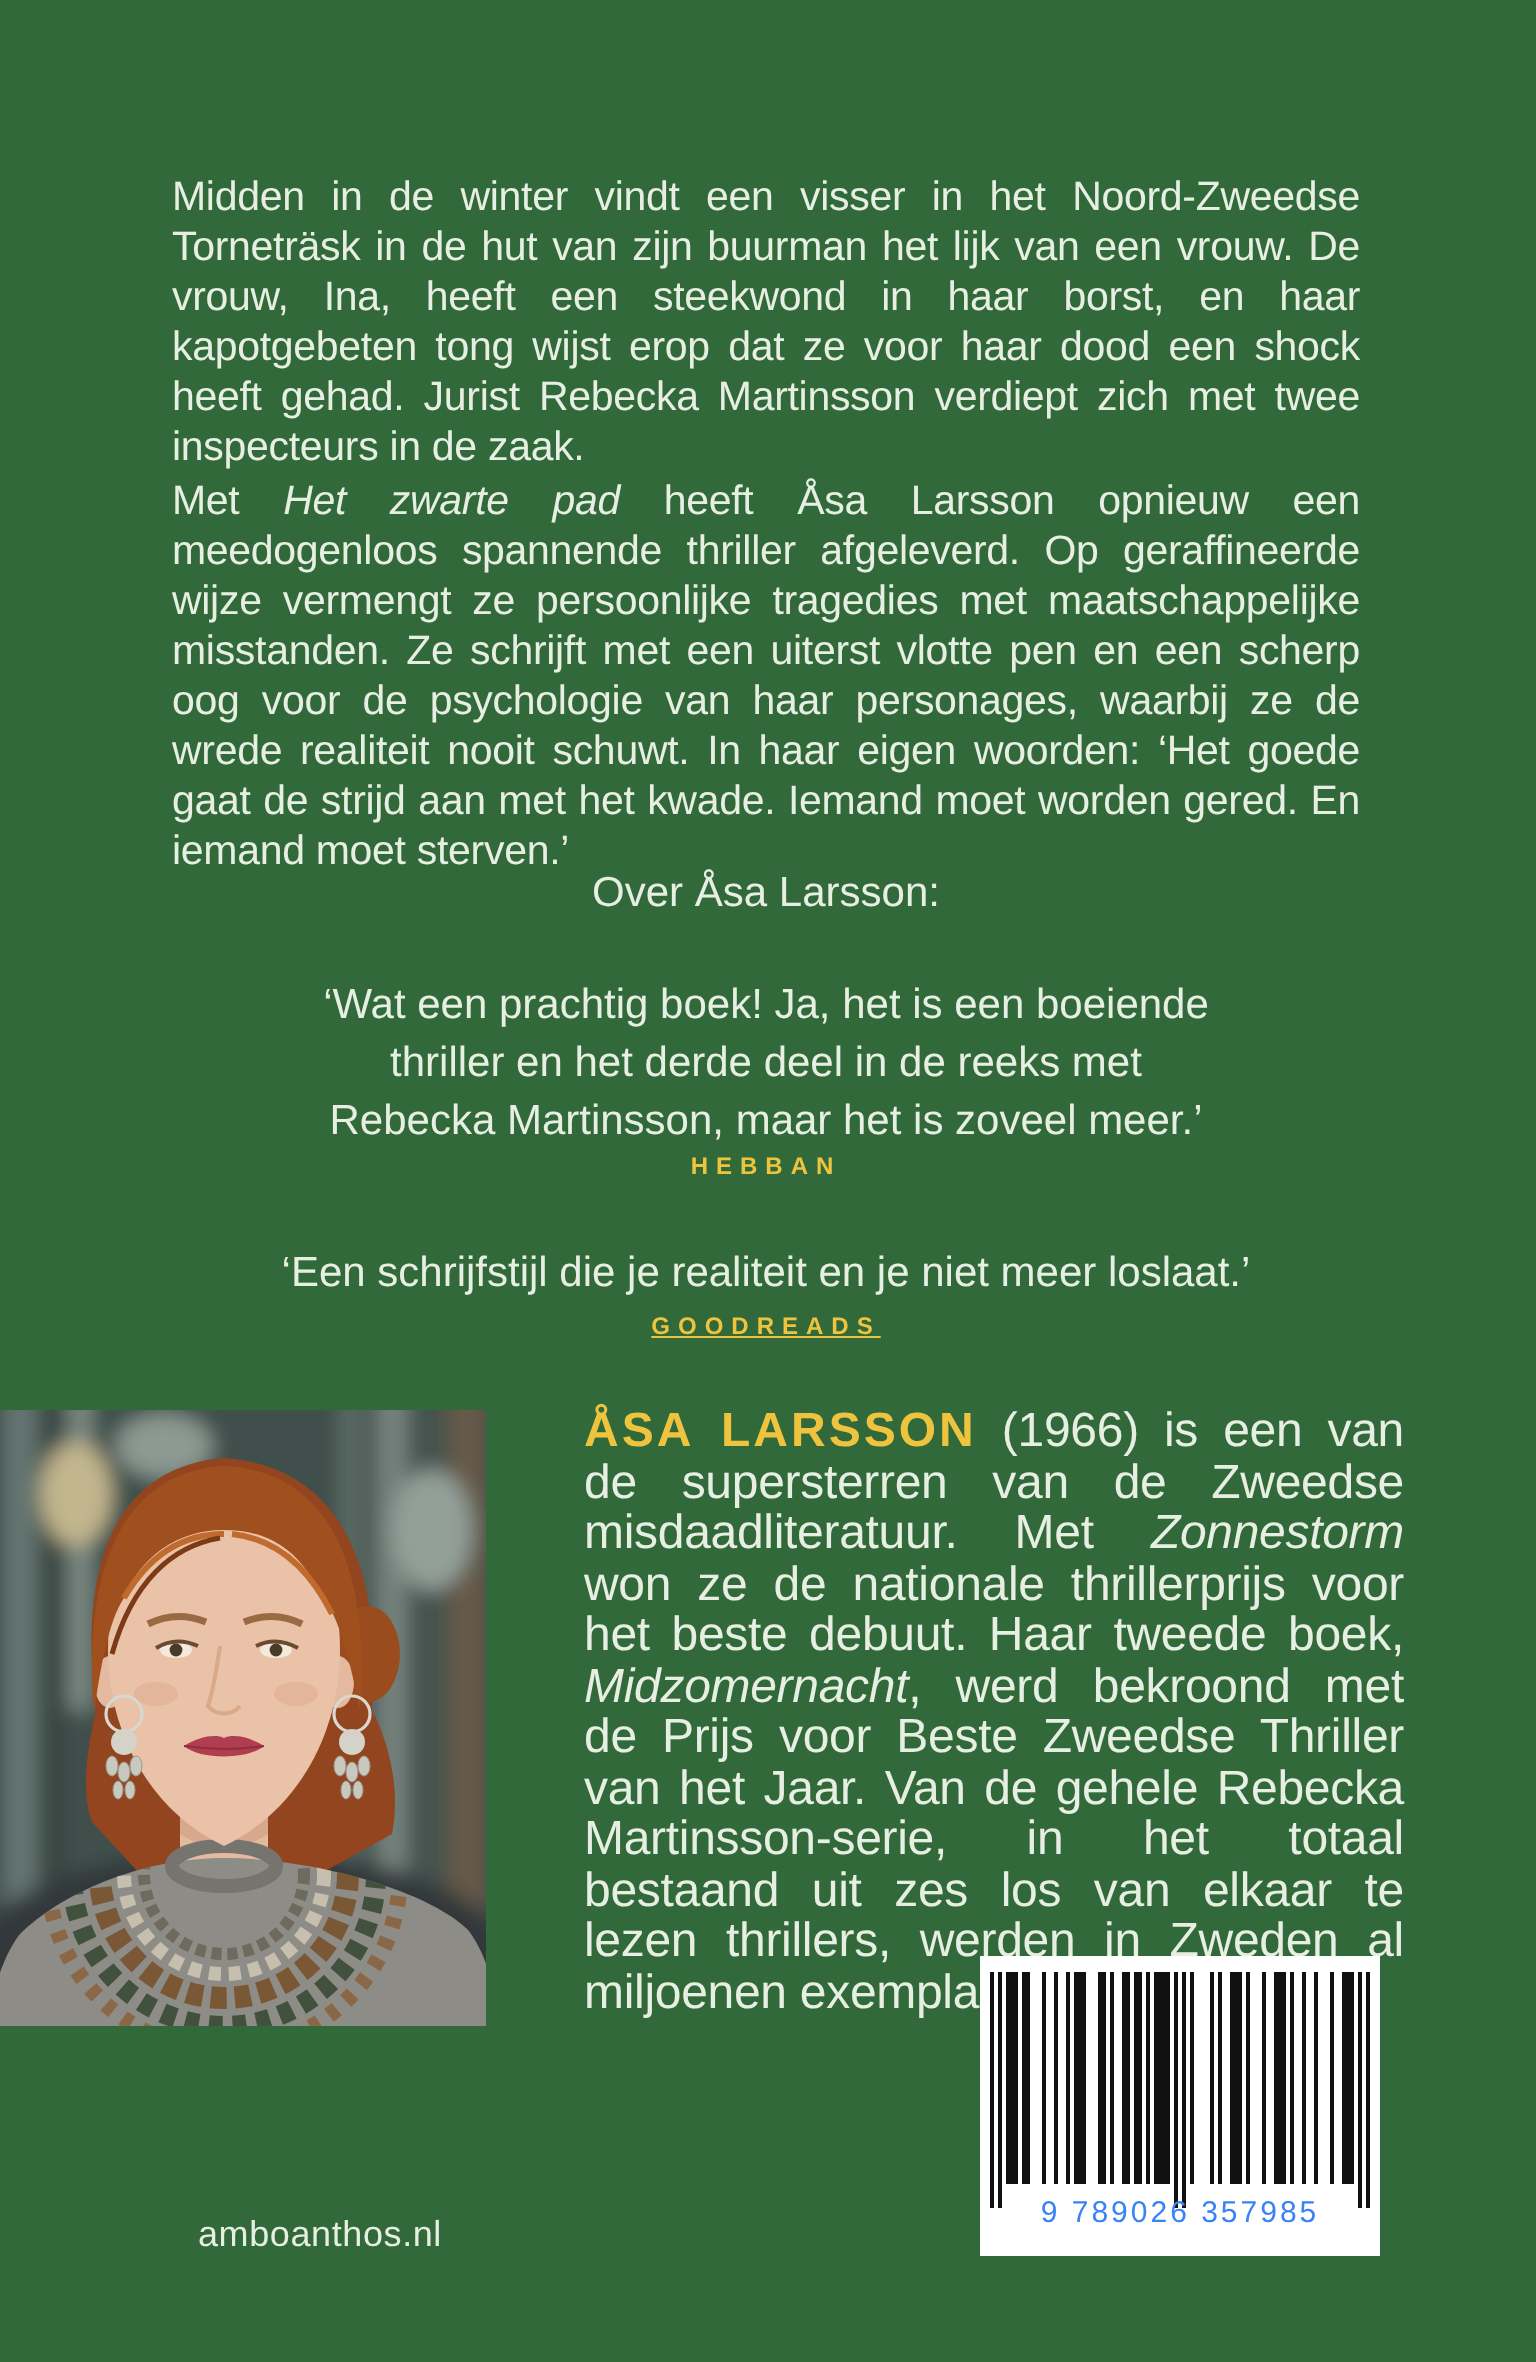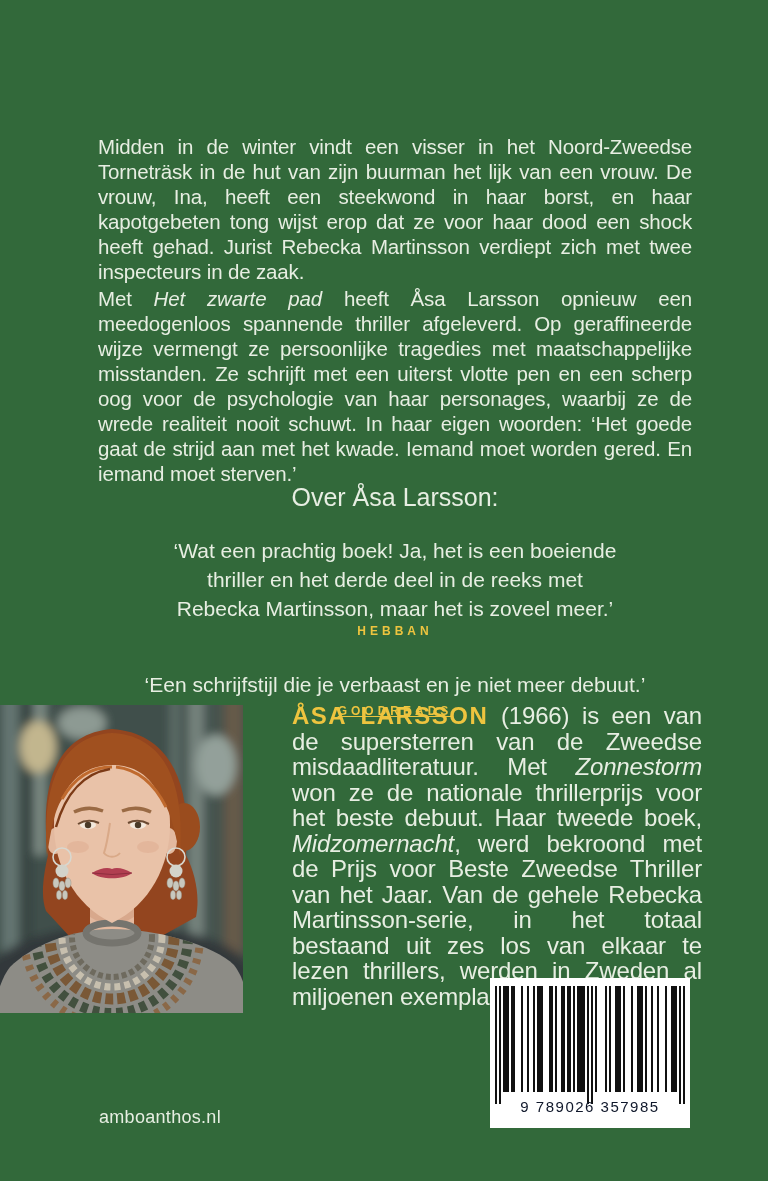--- a/index.html
+++ b/index.html
@@ -17,23 +17,23 @@
     color:var(--text);
   }
   .abs{position:absolute;}
   .para{
     font-size:20.5px;
     line-height:25px;
     text-align:justify;
     letter-spacing:-0.15px;
   }
   .para em{font-style:italic;}
-  .col{left:98px;width:594px;margin-top:48px;}
+  .col{left:86px;width:594px;}
   .centered{text-align:center;}
-  .heading{font-size:25px;}
+  .heading{font-size:21px;}
   .quote{font-size:21px;line-height:29px;text-align:center;}
   .quote-inner{display:inline-block;max-width:450px;}
   .source{
     color:var(--accent);
     font-weight:bold;
     font-size:12px;
     letter-spacing:4px;
   }
   .bio{
     left:292px;width:410px;
@@ -49,21 +49,21 @@
   .barcode-box{
     left:490px;top:978px;width:200px;height:150px;
     background:#ffffff;
     display:flex;flex-direction:column;align-items:center;justify-content:flex-start;
     box-sizing:border-box;
     padding-top:8px;
   }
   .barcode-digits{
     font-size:15px;
     letter-spacing:1.5px;
-    color:#0f172a;
+    color:#3b82f6;
     line-height:22px;
     margin-top:-8px;
   }
   .publisher{
     left:99px;top:1107px;
     font-size:18px;
     letter-spacing:0.3px;
   }
 </style>
 </head>
@@ -74,21 +74,21 @@
 <div class="abs col para" style="top:238px;"><span>Met </span><em>Het zwarte pad</em><span> heeft Åsa Larsson opnieuw een meedogenloos spannende thriller afgeleverd. Op geraffineerde wijze vermengt ze persoonlijke tragedies met maatschappelijke misstanden. Ze schrijft met een uiterst vlotte pen en een scherp oog voor de psychologie van haar personages, waarbij ze de wrede realiteit nooit schuwt. In haar eigen woorden: ‘Het goede gaat de strijd aan met het kwade. Iemand moet worden gered. En iemand moet sterven.’</span></div>
 
 <div class="abs col centered heading" style="top:435px;">Over Åsa Larsson:</div>
 
 <div class="abs col centered quote" style="top:488px;">
   <span class="quote-inner">‘Wat een prachtig boek! Ja, het is een boeiende thriller en het derde deel in de reeks met Rebecka Martinsson, maar het is zoveel meer.’</span>
 </div>
 
 <div class="abs col centered source" style="top:576px;">HEBBAN</div>
 
-<div class="abs col centered quote" style="top:622px;">‘Een schrijfstijl die je verbaast en je niet meer debuut.’</div>
+<div class="abs col centered quote" style="top:622px;">‘Een schrijfstijl die je realiteit en je niet meer loslaat.’</div>
 
 <div class="abs col centered source" style="top:656px;text-decoration:underline;">GOODREADS</div>
 
 <div class="abs photo-frame">
   <svg viewBox="0 0 243 308" preserveAspectRatio="none">
     <defs>
       <filter id="blurbg" x="-15%" y="-15%" width="130%" height="130%">
         <feGaussianBlur stdDeviation="5"></feGaussianBlur>
       </filter>
       <clipPath id="photoclip">

